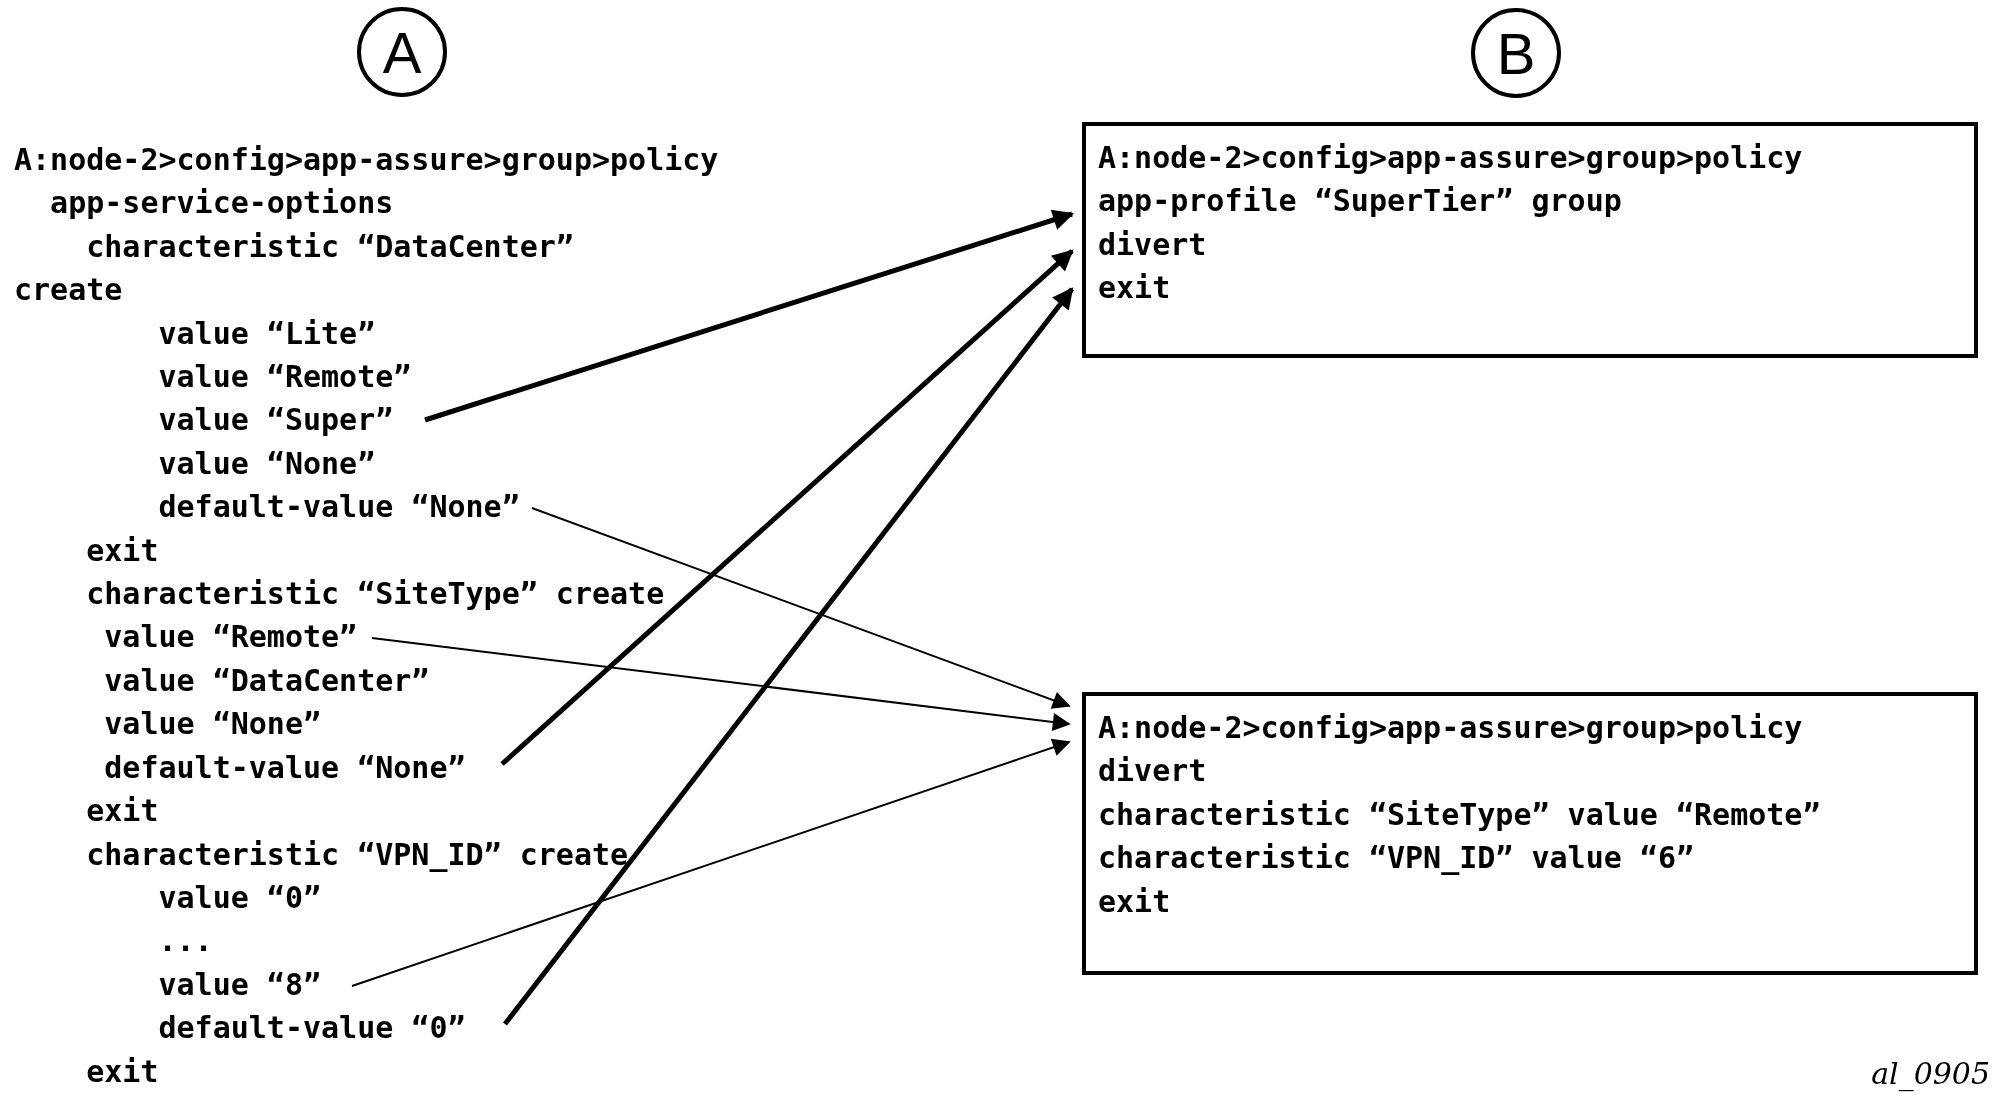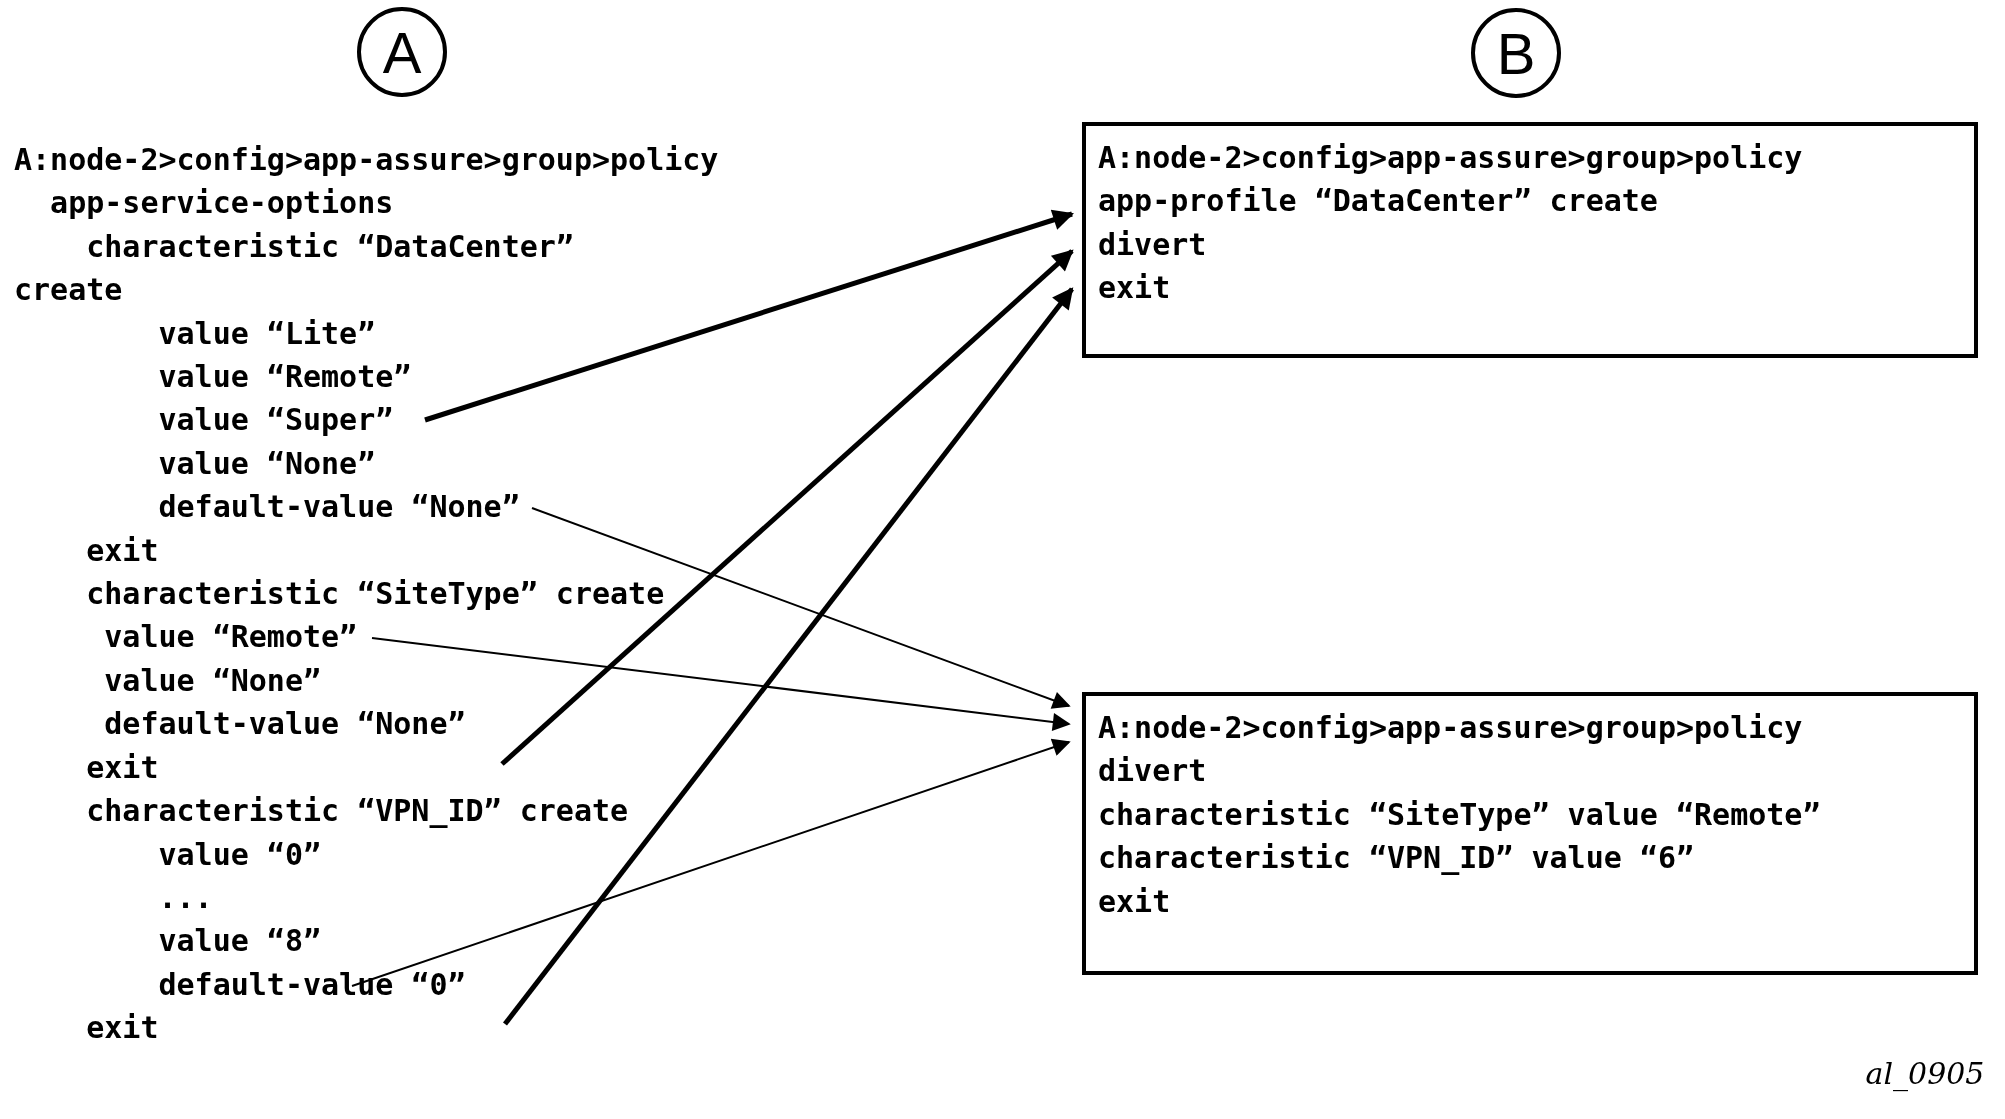--- a/index.html
+++ b/index.html
@@ -76,21 +76,21 @@
     top: 0;
     width: 2005px;
     height: 1119px;
     pointer-events: none;
   }
   #figure-id {
     position: absolute;
     left: 1860px;
     top: 1056px;
     width: 130px;
-    text-align: center;
+    text-align: right;
     font-family: "DejaVu Serif", "Liberation Serif", serif;
     font-style: italic;
     font-size: 30px;
     color: #000;
   }
 </style>
 </head>
 <body>
 
 <div id="canvas">
@@ -108,20 +108,21 @@
     <div class="code-line">    characteristic “DataCenter”</div>
     <div class="code-line">create</div>
     <div class="code-line">        value “Lite”</div>
     <div class="code-line">        value “Remote”</div>
     <div class="code-line">        value “Super”</div>
     <div class="code-line">        value “None”</div>
     <div class="code-line">        default-value “None”</div>
     <div class="code-line">    exit</div>
     <div class="code-line">    characteristic “SiteType” create</div>
     <div class="code-line">     value “Remote”</div>
+    <div class="code-line">     value “DataCenter”</div>
     <div class="code-line">     value “None”</div>
     <div class="code-line">     default-value “None”</div>
     <div class="code-line">    exit</div>
     <div class="code-line">    characteristic “VPN_ID” create</div>
     <div class="code-line">        value “0”</div>
     <div class="code-line">        ...</div>
     <div class="code-line">        value “8”</div>
     <div class="code-line">        default-value “0”</div>
     <div class="code-line">    exit</div>
   </div>
@@ -140,21 +141,21 @@
         <line x1="502" y1="764" x2="1072" y2="251" stroke="#000" stroke-width="5" marker-end="url(#ah-thick)"></line>
         <line x1="505" y1="1024" x2="1072" y2="289" stroke="#000" stroke-width="5" marker-end="url(#ah-thick)"></line>
         <line x1="532" y1="508" x2="1069" y2="706" stroke="#000" stroke-width="2" marker-end="url(#ah-thin)"></line>
         <line x1="372" y1="638" x2="1069" y2="724" stroke="#000" stroke-width="2" marker-end="url(#ah-thin)"></line>
         <line x1="352" y1="986" x2="1069" y2="742" stroke="#000" stroke-width="2" marker-end="url(#ah-thin)"></line>
       </g>
   </svg>
 
   <div id="box-supertier" class="config-box">
     <div class="code-line">A:node-2&gt;config&gt;app-assure&gt;group&gt;policy</div>
-    <div class="code-line">  app-profile “DataCenter” create</div>
+    <div class="code-line">  app-profile “SuperTier” group</div>
     <div class="code-line">    divert</div>
     <div class="code-line">exit</div>
   </div>
 
   <div id="box-vpn" class="config-box">
     <div class="code-line">A:node-2&gt;config&gt;app-assure&gt;group&gt;policy</div>
     <div class="code-line">    divert</div>
     <div class="code-line">    characteristic “SiteType” value “Remote”</div>
     <div class="code-line">    characteristic “VPN_ID” value “6”</div>
     <div class="code-line">  exit</div>

